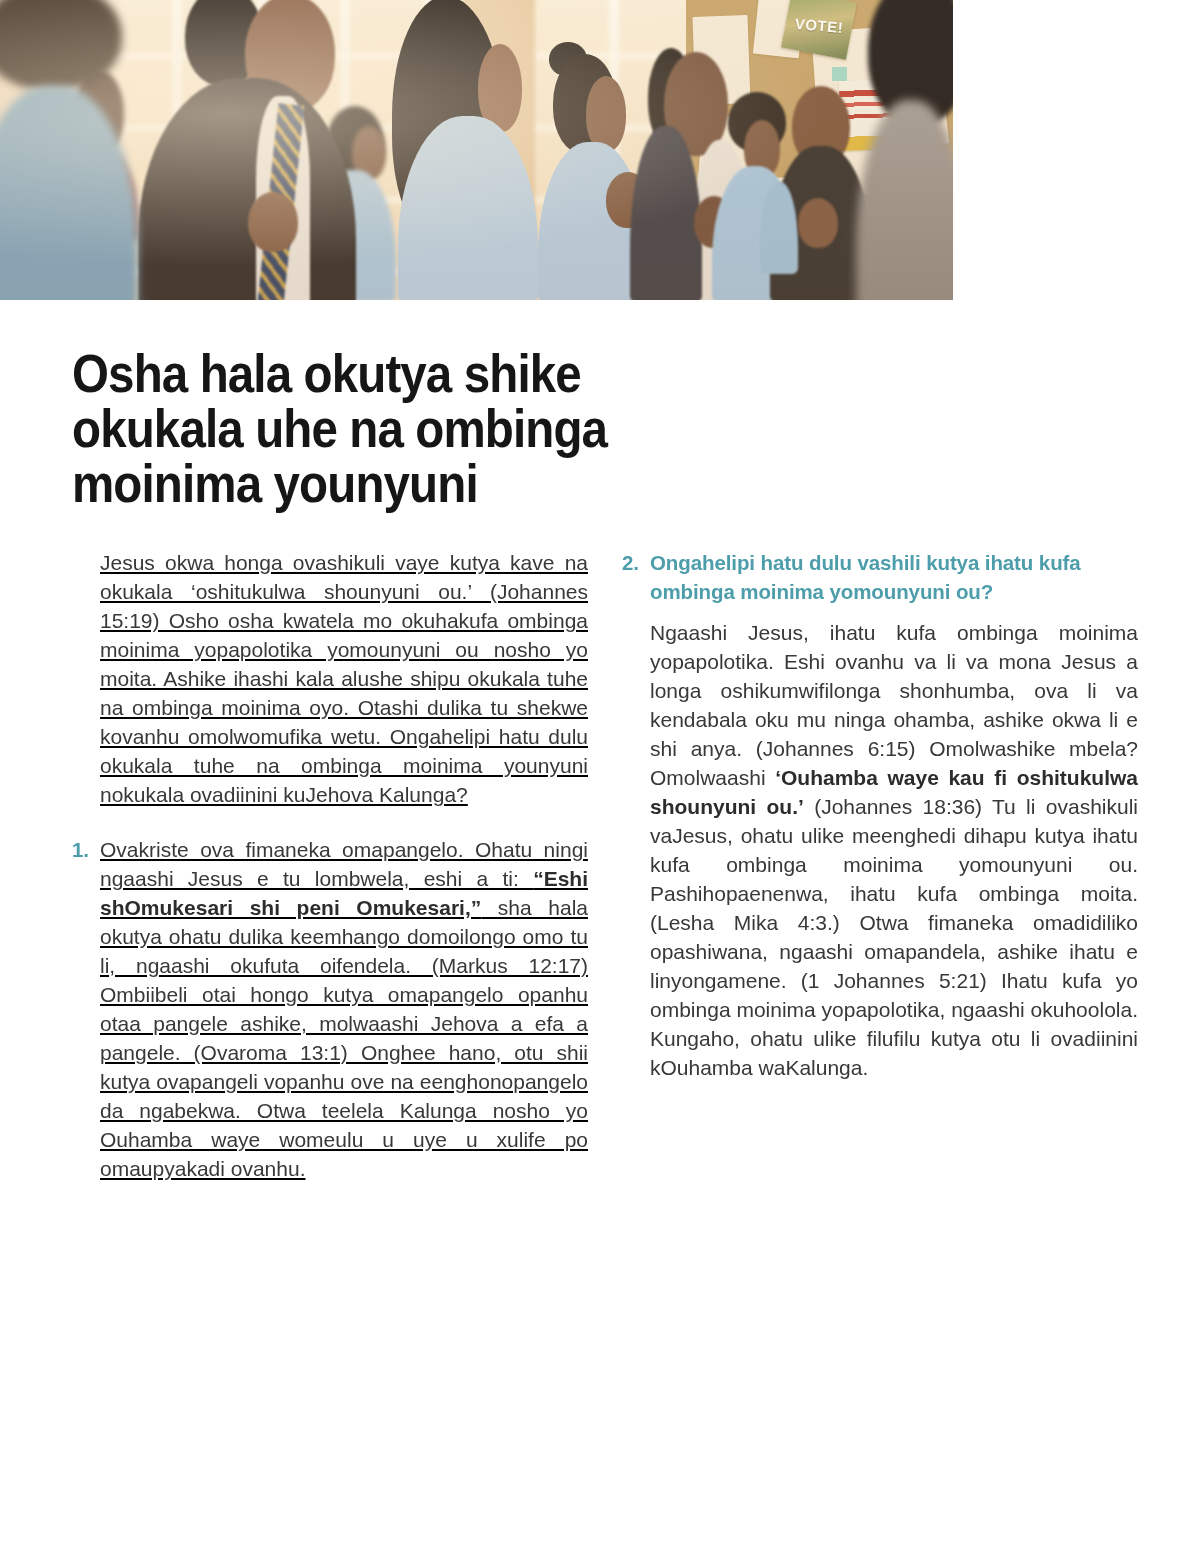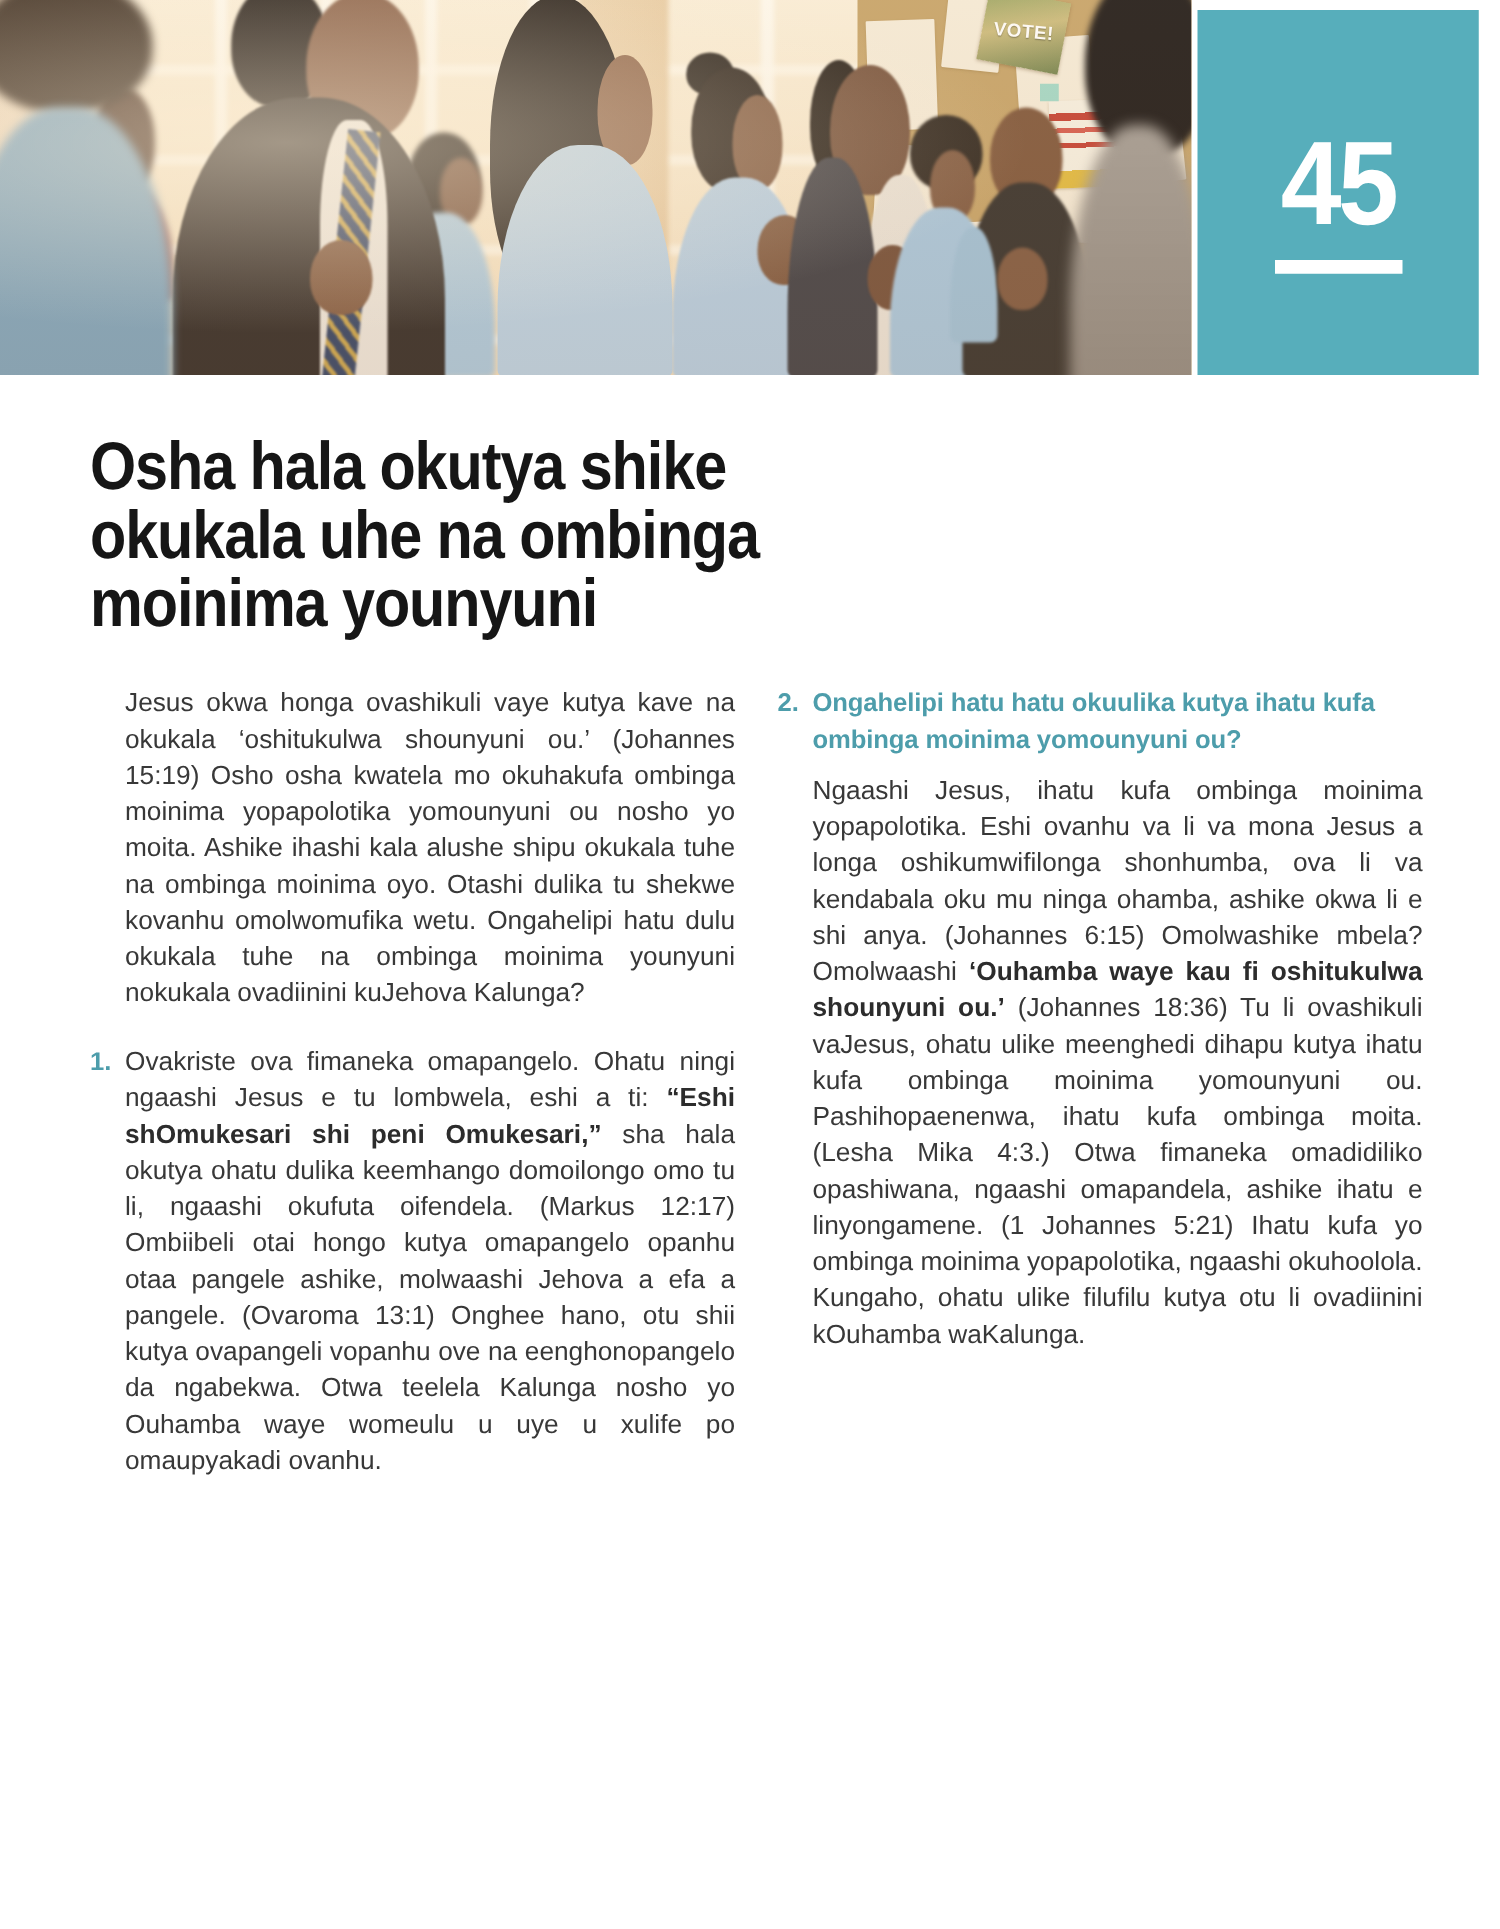--- a/index.html
+++ b/index.html
@@ -76,21 +76,21 @@
     position:absolute;left:72px;top:346px;margin:0;
     color:var(--title-color,#161616);
     font-size:54px;line-height:55px;font-weight:bold;letter-spacing:-1px;
     transform:scaleX(.88);transform-origin:0 0;
     white-space:nowrap;
   }
   .title .tl{display:block;}
 
   
   .col{position:absolute;top:548px;width:516px;}
-  .col-left{left:72px;}
+  .col-left{left:72px;text-decoration:underline;}
   .col-right{left:622px;}
   .body-para{
     margin:0;padding-left:28px;
     color:var(--text-color,#383838);
     font-size:21px;line-height:29px;
     text-align:justify;
   }
   .body-para strong{font-weight:bold;color:#2c2c2c;}
   .section{margin-top:26px;}
   .col-right .section{margin-top:0;}
@@ -169,24 +169,20 @@
 
     <div class="shape head" style="left:868px;top:-24px;width:100px;height:150px;background:#141010;filter:blur(2.5px);"></div>
     <div class="shape torso" style="left:856px;top:100px;width:110px;height:215px;background:linear-gradient(#a09a94,#8b857f);filter:blur(5px);"></div>
 
     <div class="shape head" style="left:-18px;top:-18px;width:140px;height:108px;background:#34261c;filter:blur(4px);"></div>
     <div class="shape torso" style="left:-30px;top:86px;width:168px;height:230px;background:#7aa3bf;filter:blur(4px);"></div>
 
     <div class="glow"></div>
   </div>
 
-  <div class="lesson-box">
-    <div class="lesson-number">45</div>
-    <div class="lesson-underline"></div>
-  </div>
 
   <h1 class="title">
     <span class="tl">Osha hala okutya shike</span>
     <span class="tl">okukala uhe na ombinga</span>
     <span class="tl">moinima younyuni</span>
   </h1>
 
   <div class="col col-left">
     <p class="body-para">Jesus okwa honga ovashikuli vaye kutya kave na okukala ‘oshitukulwa shounyuni ou.’ (Johannes 15:19) Osho osha kwatela mo okuhakufa ombinga moinima yopapolotika yomounyuni ou nosho yo moita. Ashike ihashi kala alushe shipu okukala tuhe na ombinga moinima oyo. Otashi dulika tu shekwe kovanhu omolwomufika wetu. Ongahelipi hatu dulu okukala tuhe na ombinga moinima younyuni nokukala ovadiinini kuJehova Kalunga?</p>
 
@@ -195,19 +191,19 @@
         <span class="qnum">1.</span>
       </h2>
       <p class="body-para"><span>Ovakriste ova fimaneka omapangelo. Ohatu ningi ngaashi Jesus e tu lombwela, eshi a ti: </span><strong>“Eshi shOmukesari shi peni Omukesari,”</strong><span> sha hala okutya ohatu dulika keemhango domoilongo omo tu li, ngaashi okufuta oifendela. (Markus 12:17) Ombiibeli otai hongo kutya omapangelo opanhu otaa pangele ashike, molwaashi Jehova a efa a pangele. (Ovaroma 13:1) Onghee hano, otu shii kutya ovapangeli vopanhu ove na eenghonopangelo da ngabekwa. Otwa teelela Kalunga nosho yo Ouhamba waye womeulu u uye u xulife po omaupyakadi ovanhu.</span></p>
     </div>
   </div>
 
   <div class="col col-right">
     <div class="section">
       <h2 class="question">
         <span class="qnum">2.</span>
-        <span class="qtext">Ongahelipi hatu hatu okuulika kutya ihatu kufa ombinga moinima yomounyuni ou?</span>
+        <span class="qtext">Ongahelipi hatu dulu vashili kutya ihatu kufa ombinga moinima yomounyuni ou?</span>
       </h2>
       <p class="body-para"><span>Ngaashi Jesus, ihatu kufa ombinga moinima yopapolotika. Eshi ovanhu va li va mona Jesus a longa oshikumwifilonga shonhumba, ova li va kendabala oku mu ninga ohamba, ashike okwa li e shi anya. (Johannes 6:15) Omolwashike mbela? Omolwaashi </span><strong>‘Ouhamba waye kau fi oshitukulwa shounyuni ou.’</strong><span> (Johannes 18:36) Tu li ovashikuli vaJesus, ohatu ulike meenghedi dihapu kutya ihatu kufa ombinga moinima yomounyuni ou. Pashihopaenenwa, ihatu kufa ombinga moita. (Lesha Mika 4:3.) Otwa fimaneka omadidiliko opashiwana, ngaashi omapandela, ashike ihatu e linyongamene. (1 Johannes 5:21) Ihatu kufa yo ombinga moinima yopapolotika, ngaashi okuhoolola. Kungaho, ohatu ulike filufilu kutya otu li ovadiinini kOuhamba waKalunga.</span></p>
     </div>
   </div>
 
 </div>
 
 </body></html>

